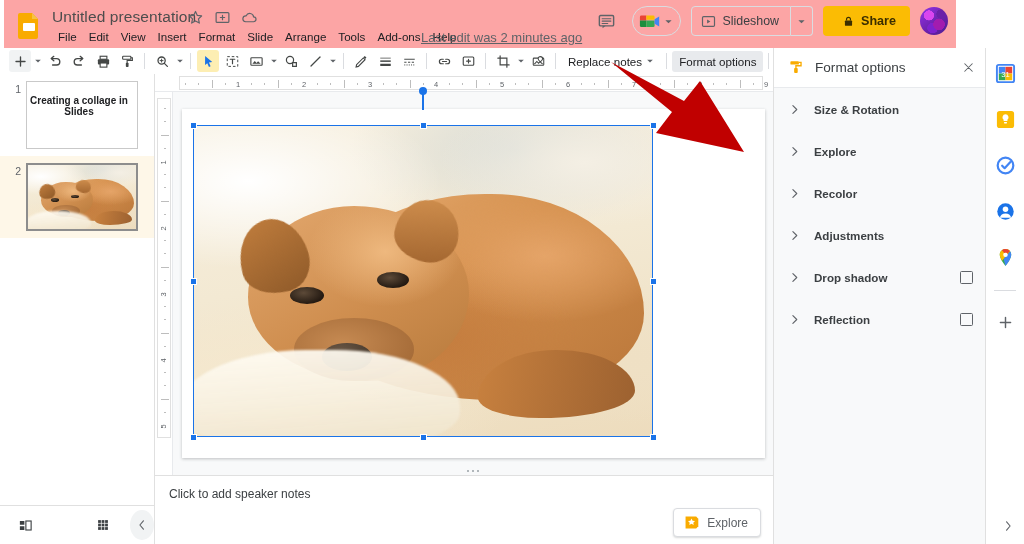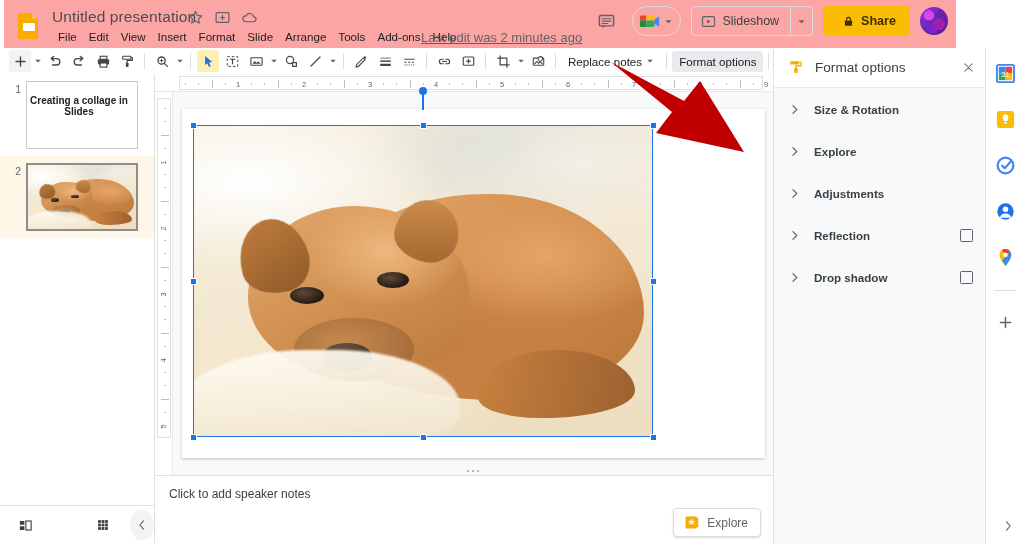--- a/index.html
+++ b/index.html
@@ -801,47 +801,55 @@
 
       <div class="fo-row">
         <span class="fo-chev">
           <svg viewBox="0 0 20 20" width="13" height="13">
               <path d="M7.5 4l6 6-6 6" fill="none" stroke="#5f6368" stroke-width="1.7" stroke-linecap="round" stroke-linejoin="round"></path>
             </svg>
         </span>
         <span class="fo-label">Explore</span>
       </div>
 
+      <div class="fo-row">
+        <span class="fo-chev">
+          <svg viewBox="0 0 20 20" width="13" height="13">
+              <path d="M7.5 4l6 6-6 6" fill="none" stroke="#5f6368" stroke-width="1.7" stroke-linecap="round" stroke-linejoin="round"></path>
+            </svg>
+        </span>
+        <span class="fo-label">Recolor</span>
+      </div>
 
       <div class="fo-row">
         <span class="fo-chev">
           <svg viewBox="0 0 20 20" width="13" height="13">
               <path d="M7.5 4l6 6-6 6" fill="none" stroke="#5f6368" stroke-width="1.7" stroke-linecap="round" stroke-linejoin="round"></path>
             </svg>
         </span>
         <span class="fo-label">Adjustments</span>
       </div>
 
       <div class="fo-row">
         <span class="fo-chev">
           <svg viewBox="0 0 20 20" width="13" height="13">
               <path d="M7.5 4l6 6-6 6" fill="none" stroke="#5f6368" stroke-width="1.7" stroke-linecap="round" stroke-linejoin="round"></path>
             </svg>
         </span>
-        <span class="fo-label">Reflection</span>
+        <span class="fo-label">Drop shadow</span>
         <span class="fo-cb"></span>
       </div>
 
       <div class="fo-row">
         <span class="fo-chev">
           <svg viewBox="0 0 20 20" width="13" height="13">
               <path d="M7.5 4l6 6-6 6" fill="none" stroke="#5f6368" stroke-width="1.7" stroke-linecap="round" stroke-linejoin="round"></path>
             </svg>
         </span>
-        <span class="fo-label">Drop shadow</span>
+        <span class="fo-label">Reflection</span>
         <span class="fo-cb"></span>
       </div>
     </div>
   </div>
 
   <div class="rail">
     <div class="rail-btn">
       <svg viewBox="0 0 22 22" width="21" height="21">
         <rect x="2" y="2" width="18" height="18" rx="2" fill="#fff" stroke="#4285f4" stroke-width="2"></rect>
         <rect x="4" y="4" width="7" height="7" fill="#4285f4"></rect>

